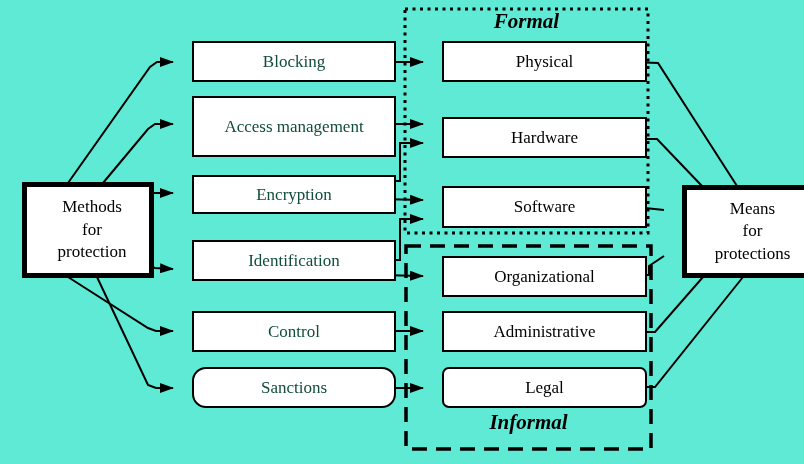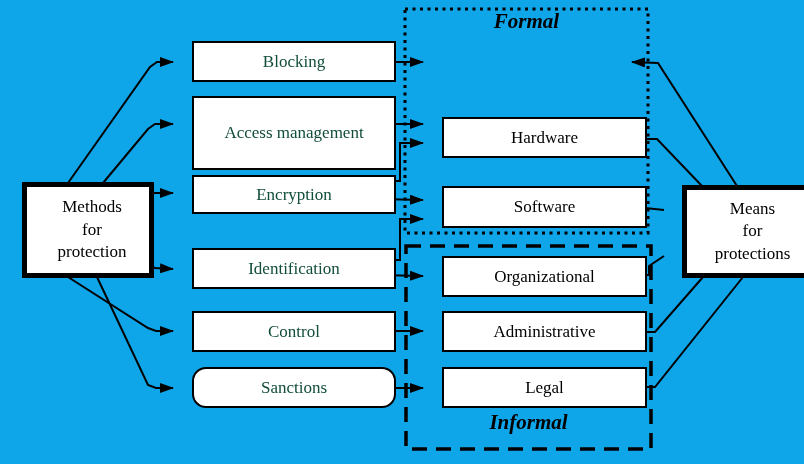--- a/index.html
+++ b/index.html
@@ -1,17 +1,17 @@
 <!DOCTYPE html>
 <html style="--method-color: #114d38;"><head>
 <meta charset="utf-8">
 <style>
   html,body { margin:0; padding:0; background:#ffffff; }
   .stage {
-    position:relative; width:804px; height:464px; background:#0ea5e9;
+    position:relative; width:804px; height:464px; background:#5eead4;
     font-family:"Liberation Serif","DejaVu Serif",serif; overflow:hidden;
   }
   .wires { position:absolute; left:0; top:0; z-index:1; }
   .node {
     position:absolute; box-sizing:border-box; background:#ffffff;
     border:2px solid #000; display:flex; align-items:center; justify-content:center;
     font-size:17px; color:#000; z-index:2; text-align:center;margin-left:17px;
   }
   .node.method { color:var(--method-color,#114d38); }
   .hub {
@@ -73,25 +73,26 @@
     <span>for</span>
     <span>protection</span>
   </div>
   <div class="node hub" style="left:665px; top:185px; width:133px; height:93px;">
     <span>Means</span>
     <span>for</span>
     <span>protections</span>
   </div>
 
   <div class="node method" style="left:175px; top:41px;  width:204px; height:41px;">Blocking</div>
-  <div class="node method" style="left:175px; top:96px;  width:204px; height:74px;">Access management</div>
+  <div class="node method" style="left:175px; top:96px;  width:204px; height:61px;">Access management</div>
   <div class="node method" style="left:175px; top:175px; width:204px; height:39px;">Encryption</div>
-  <div class="node method" style="left:175px; top:248px; width:204px; height:41px;">Identification</div>
+  <div class="node method" style="left:175px; top:240px; width:204px; height:41px;">Identification</div>
   <div class="node method" style="left:175px; top:311px; width:204px; height:41px;">Control</div>
   <div class="node method" style="left:175px; top:367px; width:204px; height:41px;border-radius:14px;">Sanctions</div>
 
+  <div class="node" style="left:425px; top:41px;  width:205px; height:41px;">Physical</div>
   <div class="node" style="left:425px; top:186px; width:205px; height:42px;">Software</div>
   <div class="node" style="left:425px; top:117px; width:205px; height:41px;">Hardware</div>
   <div class="node" style="left:425px; top:256px; width:205px; height:41px;">Organizational</div>
   <div class="node" style="left:425px; top:311px; width:205px; height:41px;">Administrative</div>
-  <div class="node" style="left:425px; top:367px; width:205px; height:41px;">Legal</div>
+  <div class="node" style="left:425px; top:367px; width:205px; height:41px;border-radius:7px;">Legal</div>
 
 </div>
 
 </body></html>

